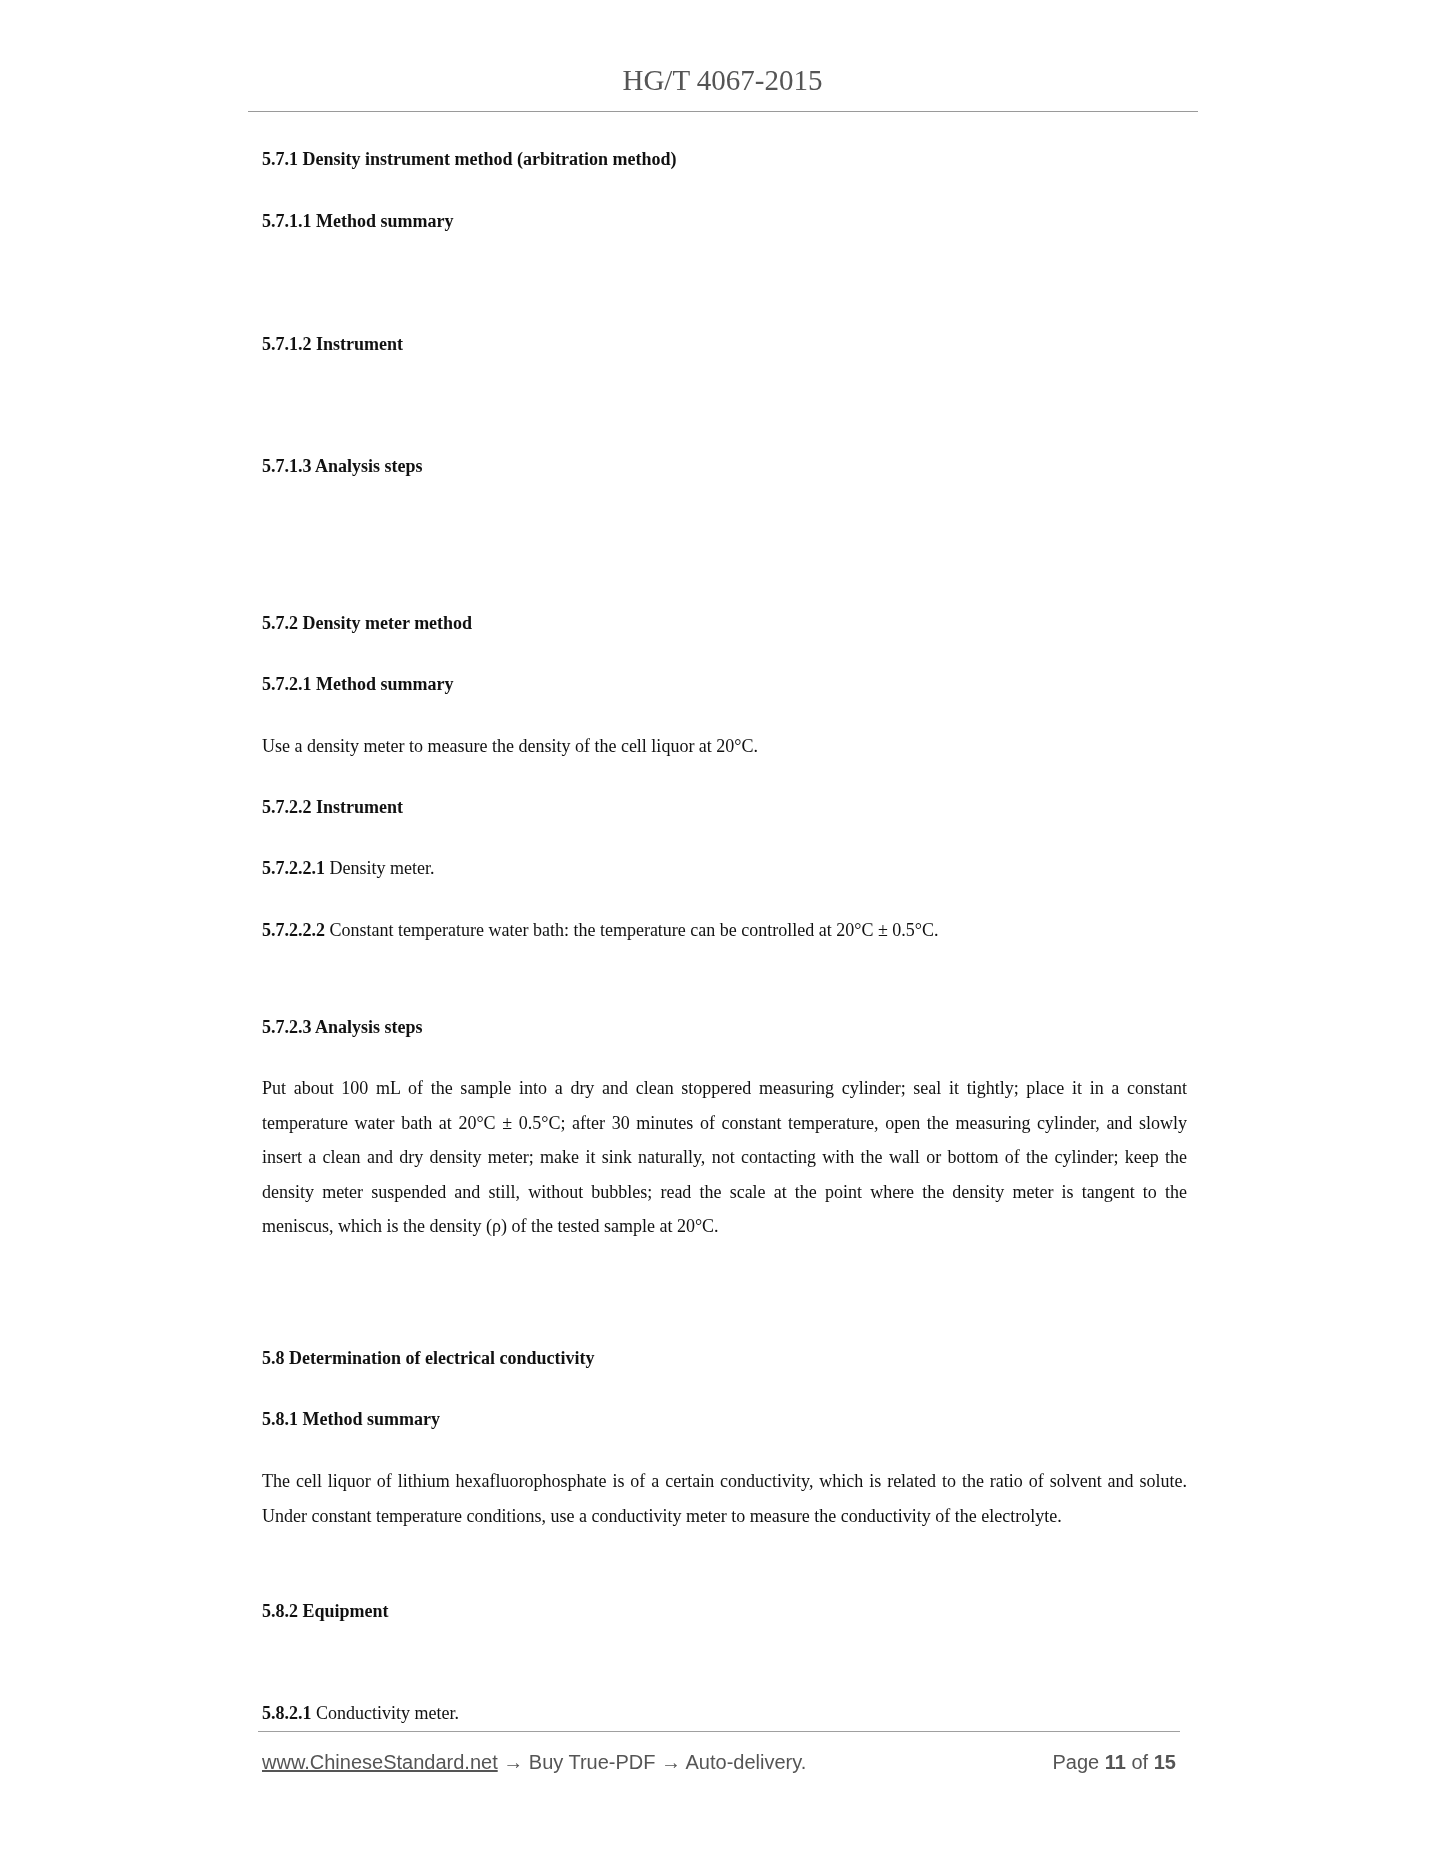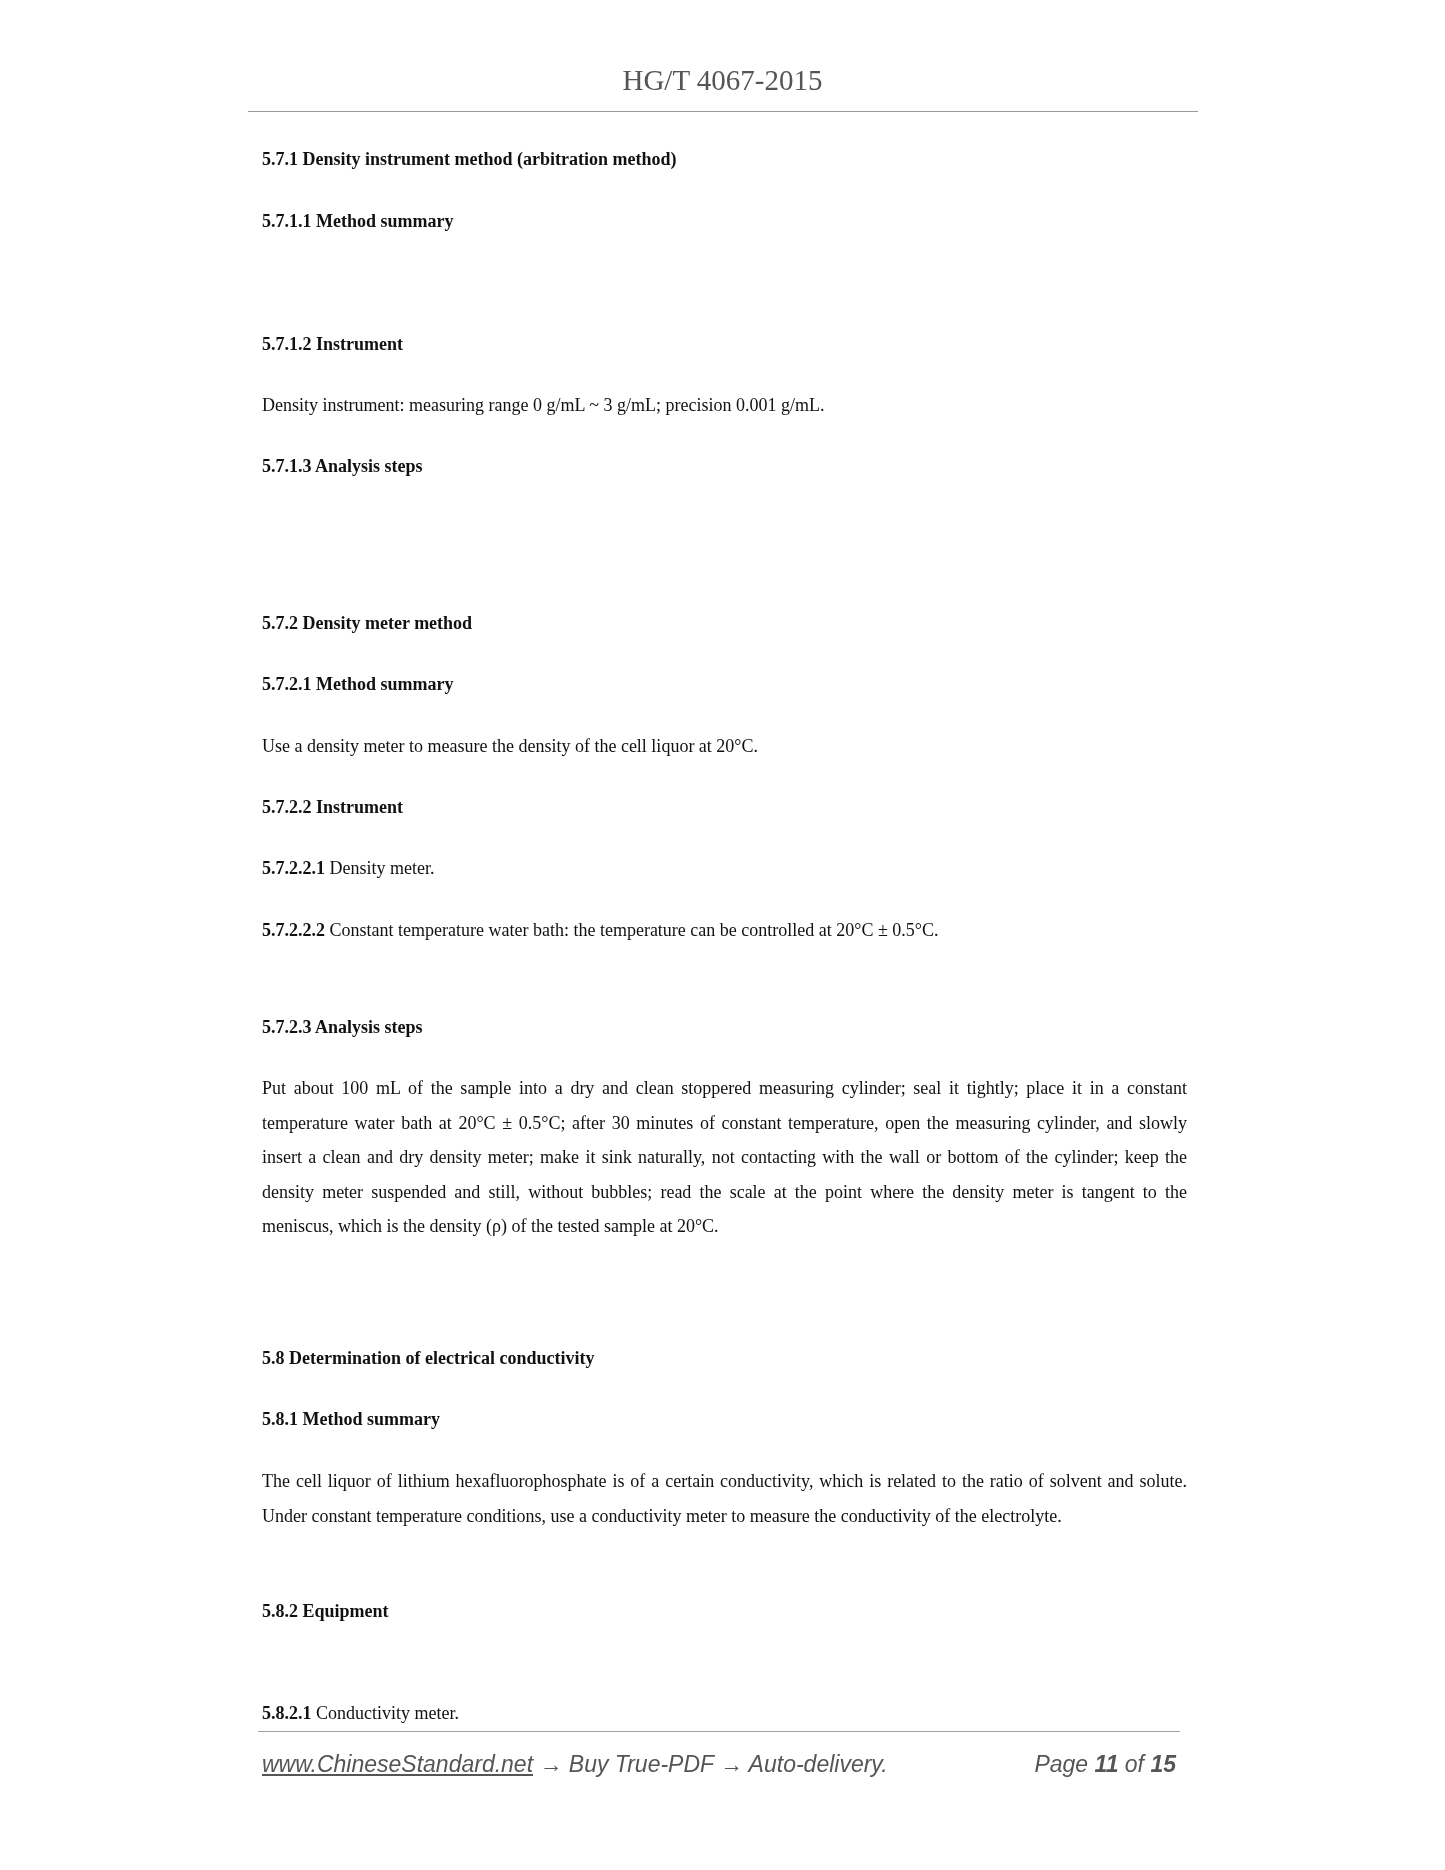--- a/index.html
+++ b/index.html
@@ -13,38 +13,37 @@
   .blk {
     position: absolute; left: 262px; width: 925px;
     font-family: "Liberation Serif", serif; font-size: 18px; line-height: 34.6px; color: #111111;
   }
   .h { font-weight: bold; }
   .just { text-align: justify; text-align-last: left; }
   .num { font-weight: bold; }
   .ftr-line { position: absolute; top: 1731px; left: 258px; width: 922px; height: 0; border-top: 1.5px solid #a0a0a0; }
   .ftr {
     position: absolute; top: 1751px; left: 262px; width: 918px; height: 30px;
-    font-family: "Liberation Sans", sans-serif; font-size: 23px; color: #555555; font-style: italic;
+    font-family: "Liberation Sans", sans-serif; font-size: 20px; color: #555555;
   }
   .ftr-left { position: absolute; left: 0; top: 0; white-space: nowrap; }
   .ftr-link { color: #555555; text-decoration: underline; cursor: pointer; }
   .ftr-right { position: absolute; right: 4px; top: 0; white-space: nowrap; }
   .ftr-right b { font-weight: bold; }
 </style>
 </head>
 <body>
 
 <div class="page">
   <div class="hdr-text">HG/T 4067-2015</div>
   <div class="hdr-line"></div>
 
   <div class="blk h" style="top:142px">5.7.1 Density instrument method (arbitration method)</div>
   <div class="blk h" style="top:204px">5.7.1.1 Method summary</div>
   <div class="blk h" style="top:327px">5.7.1.2 Instrument</div>
-  <div class="blk" style="top:388px">Density instrument: measuring range 0 g/mL ~ 3 g/mL; precision 0.001 g/mL.</div>
   <div class="blk h" style="top:449px">5.7.1.3 Analysis steps</div>
 
   <div class="blk h" style="top:606px">5.7.2 Density meter method</div>
   <div class="blk h" style="top:667px">5.7.2.1 Method summary</div>
   <div class="blk" style="top:729px">Use a density meter to measure the density of the cell liquor at 20°C.</div>
   <div class="blk h" style="top:790px">5.7.2.2 Instrument</div>
 
   <div class="blk" style="top:851px">
     <span class="num">5.7.2.2.1</span><span> Density meter.</span>
   </div>

